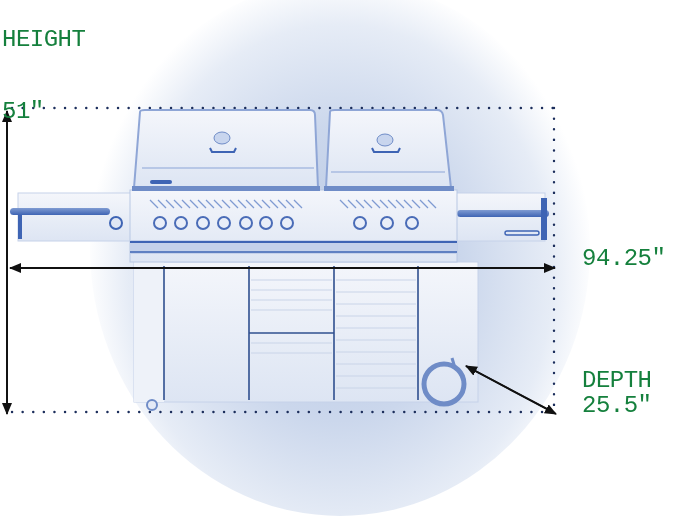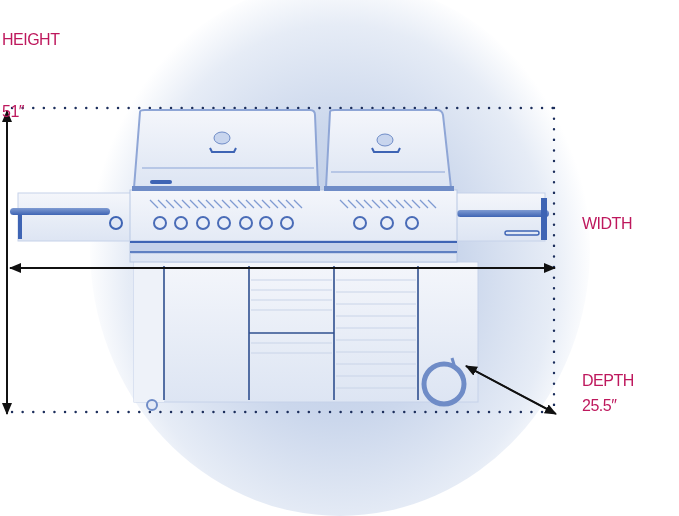--- a/index.html
+++ b/index.html
@@ -1,19 +1,19 @@
 <!DOCTYPE html>
 <html><head>
 <meta charset="utf-8">
 <style>
   html,body{margin:0;padding:0;background:#fff;}
   #stage{position:relative;width:679px;height:516px;overflow:hidden;background:#fff;font-family:"DejaVu Sans","Liberation Sans",sans-serif;}
   #glow{position:absolute;left:90px;top:-20px;width:500px;height:536px;border-radius:50%;
     background:radial-gradient(ellipse at 50% 55%, #b9c9e4 0%, #cbd7ec 35%, #e6ecf6 60%, rgba(255,255,255,0) 72%);}
-  .label{position:absolute;color:#be185d;font-size:16px;line-height:28px;letter-spacing:-0.5px;font-family:Liberation Sans, sans-serif;font-weight:300;}
+  .label{position:absolute;color:#15803d;font-size:24px;line-height:28px;letter-spacing:-0.5px;font-family:Liberation Mono, monospace;font-weight:300;}
   svg{position:absolute;left:0;top:0;}
 </style>
 </head>
 <body>
 
 <div id="stage">
   <div id="glow"></div>
 
   <svg width="679" height="516" viewBox="0 0 679 516">
     <defs>
@@ -124,17 +124,17 @@
     <line x1="7" y1="111" x2="7" y2="414" stroke="#111" stroke-width="1.8" marker-end="url(#ah)"></line>
     <line x1="554" y1="268" x2="10" y2="268" stroke="#111" stroke-width="1.8" marker-end="url(#ah)"></line>
     <line x1="10" y1="268" x2="555" y2="268" stroke="#111" stroke-width="1.8" marker-end="url(#ah)"></line>
     <line x1="555" y1="413" x2="466" y2="366" stroke="#111" stroke-width="1.8" marker-end="url(#ah)"></line>
     <line x1="466" y1="366" x2="556" y2="414" stroke="#111" stroke-width="1.8" marker-end="url(#ah)"></line>
   </svg>
 
   <div class="label" style="left:2px;top:26px;">HEIGHT</div>
   <div class="label" style="left:2px;top:60px;margin-top:38px;">51″</div>
 
-  <div class="label" style="left:582px;top:210px;">WIDTH</div>
+  <div class="label" style="left:582px;top:245px;">94.25″</div>
 
   <div class="label" style="left:582px;top:367px;">DEPTH</div>
   <div class="label" style="left:582px;top:392px;">25.5″</div>
 </div>
 
 </body></html>

